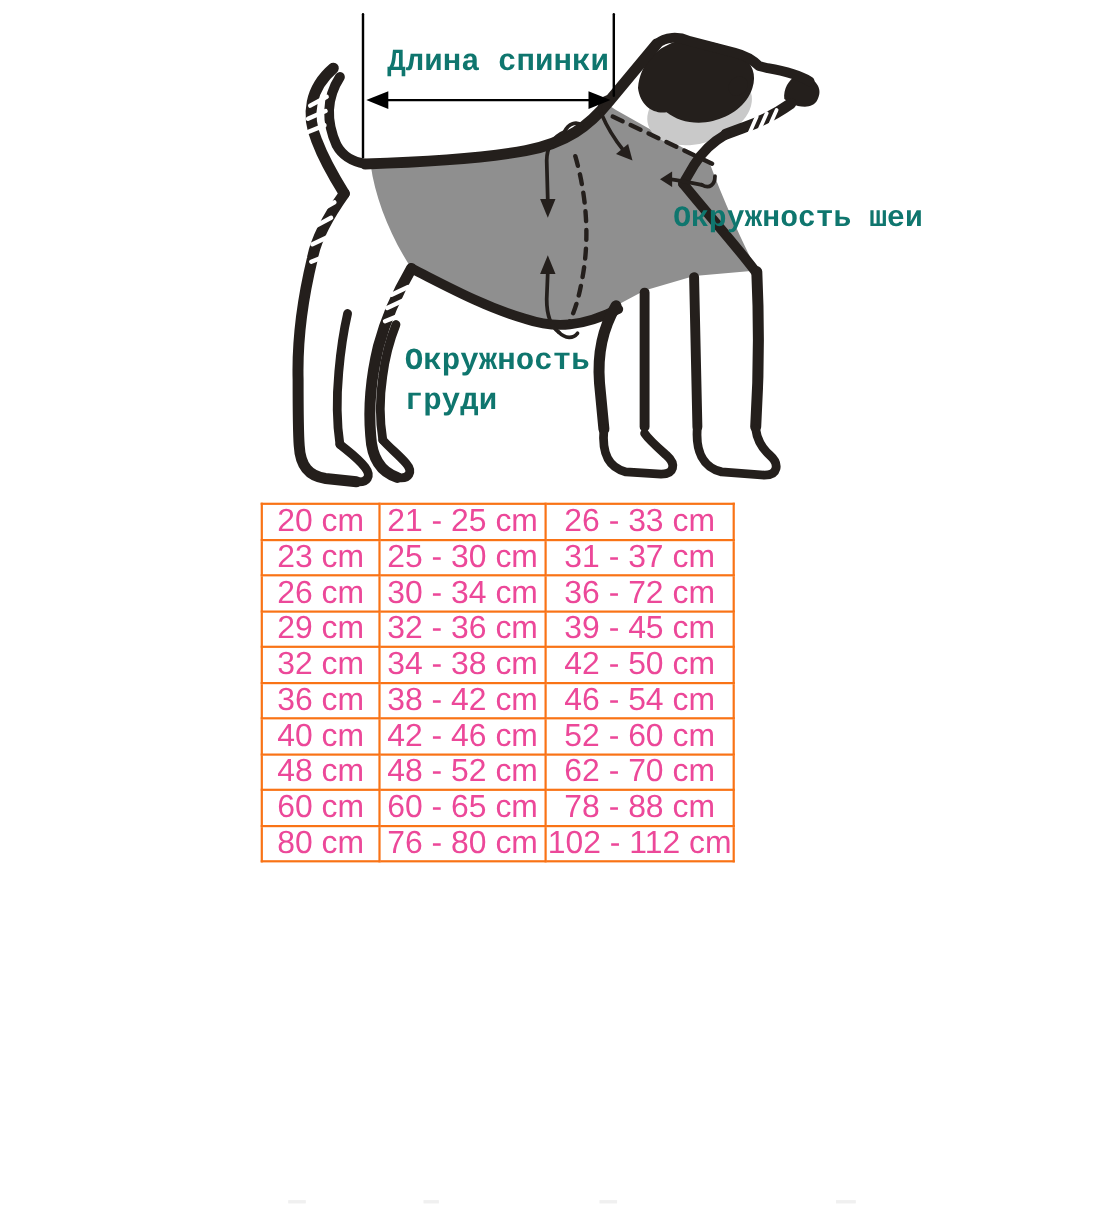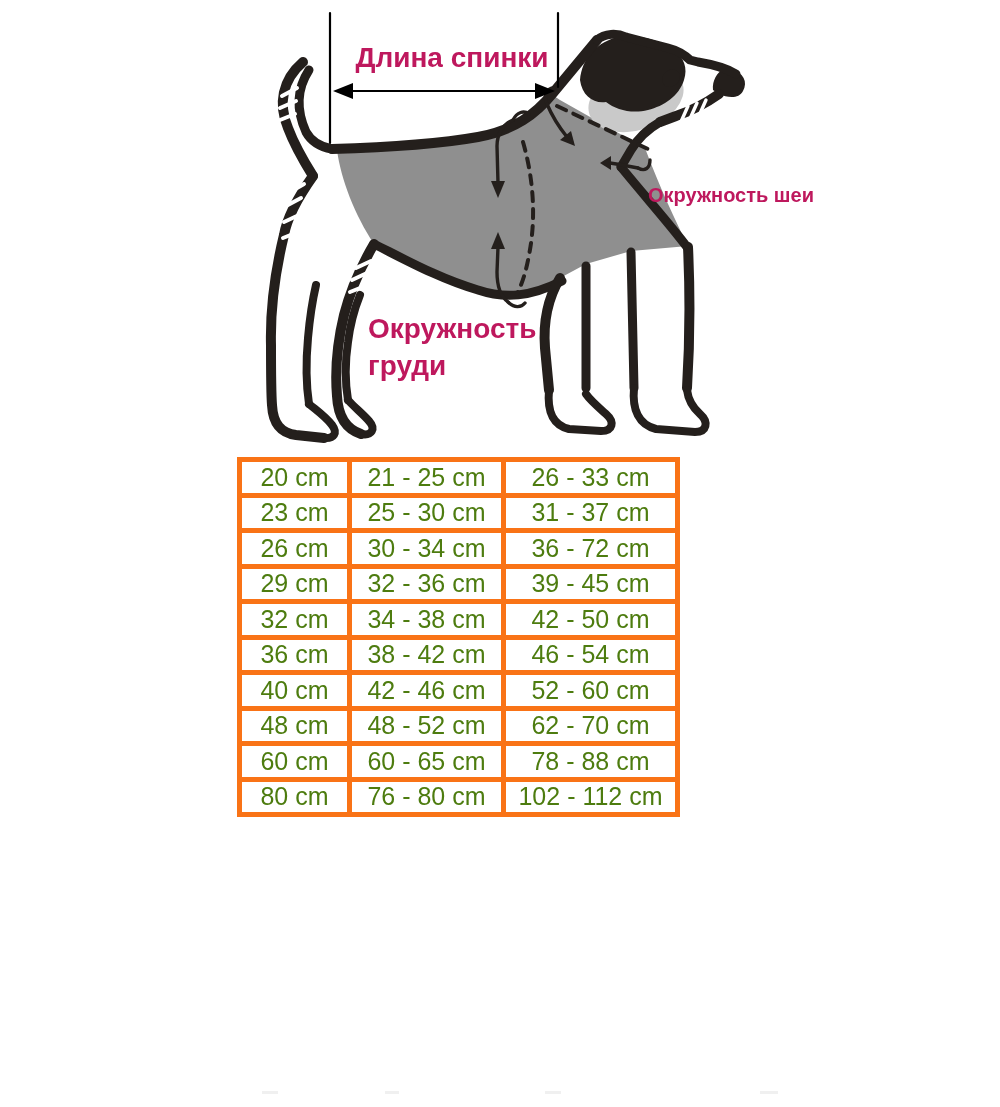--- a/index.html
+++ b/index.html
@@ -3,34 +3,34 @@
 <meta charset="utf-8">
 <style>
   html,body{margin:0;padding:0;}
   body{
     width:1000px;height:1107px;background:#ffffff;position:relative;
     font-family:"Liberation Sans", sans-serif;color:#000;overflow:hidden;
   }
   .stage{position:absolute;left:0;top:0;width:1000px;height:1107px;}
   svg{position:absolute;left:0;top:0;}
   .diagram-label{
-    position:absolute;font-weight:bold;color:#be185d;
-    font-family:Liberation Sans, sans-serif;white-space:nowrap;
+    position:absolute;font-weight:bold;color:#0f766e;
+    font-family:Liberation Mono, monospace;white-space:nowrap;
   }
   #back-length-label{left:352px;top:42px;width:200px;text-align:center;font-size:28px;}
-  #neck-label{left:648px;top:184px;font-size:20px;}
+  #neck-label{left:612px;top:184px;font-size:27px;}
   #chest-label{left:368px;top:310px;font-size:28px;line-height:37px;white-space:normal;}
   .size-table-wrap{position:absolute;left:237px;top:457px;}
   table.size-table{
     border-collapse:collapse;table-layout:fixed;background:#fff;
   }
   table.size-table td{
-    border:5px solid #f97316;height:30.5px;padding:0;
+    border:2px solid #f97316;height:30.5px;padding:0;
     text-align:center;vertical-align:middle;
-    font-size:25px;line-height:1;color:#4d7c0f;
+    font-size:29px;line-height:1;color:#ec4899;
   }
   td.c1{width:105px;} td.c2{width:149px;} td.c3{width:169px;}
   .smudge{position:absolute;height:3px;background:#e9e9e9;opacity:.7;}
 </style>
 </head>
 <body>
 
 <div class="stage">
 
   <svg width="1000" height="460" viewBox="0 0 1000 460">

